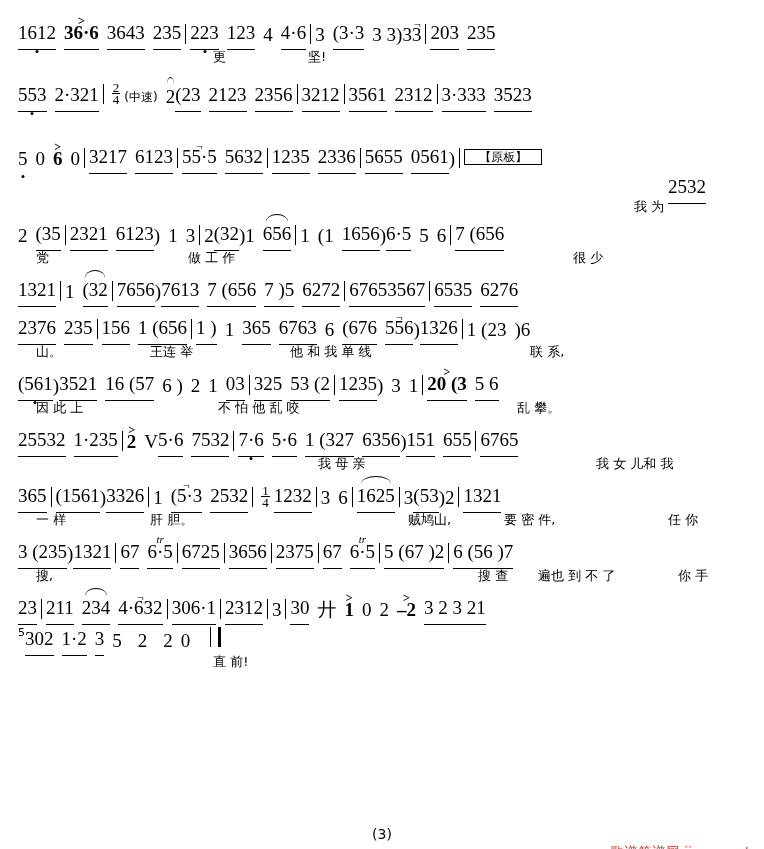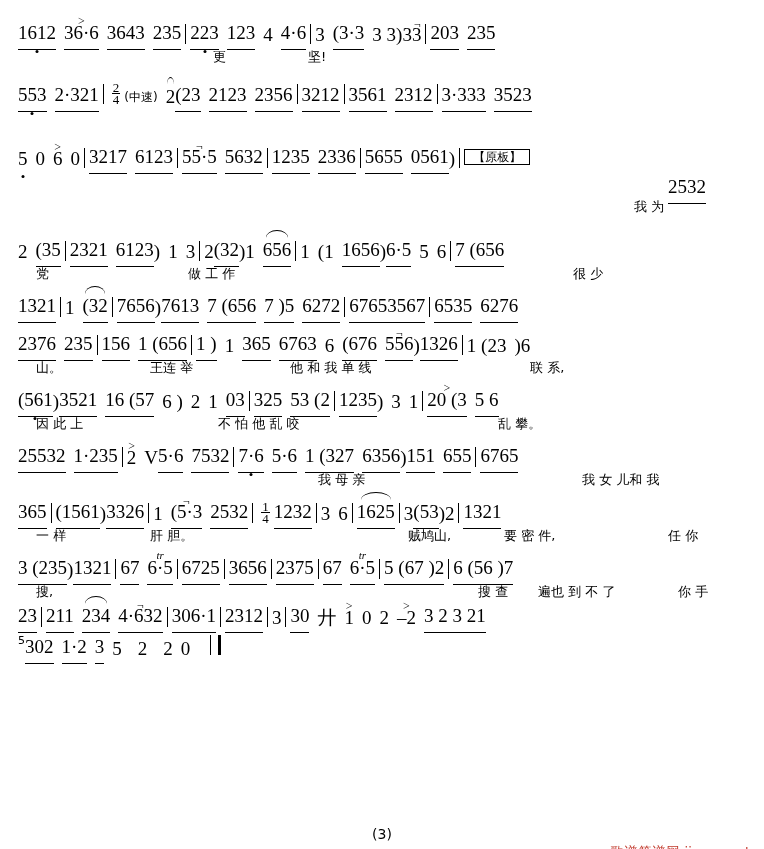--- a/index.html
+++ b/index.html
@@ -99,20 +99,21 @@
   .acc::before {
     content: "⌐";
     position: absolute;
     left: 50%;
     top: -11px;
     font-size: 12px;
     transform: translateX(-50%) scaleX(-1);
   }
   .arrowmark {
     position: relative;
+    font-weight: bold;
   }
   .arrowmark::before {
     content: ">";
     position: absolute;
     left: 50%;
     top: -12px;
     font-size: 12px;
     transform: translateX(-50%);
   }
   .trill {
@@ -136,21 +137,21 @@
     margin: 0 4px;
   }
   .tsig .t { display: block; border-bottom: 1px solid #000; padding: 0 1px; }
   .tsig .b { display: block; padding: 0 1px; }
   .boxlabel {
     display: inline-block;
     border: 1px solid #000;
     font-family: "DejaVu Sans", sans-serif;
     font-size: 12px;
     line-height: 14px;
-    padding: 0 8px;
+    padding: 0 14px;
     vertical-align: 4px;
   }
   .tempo {
     font-family: "DejaVu Sans", sans-serif;
     font-size: 12px;
   }
   .pagenum {
     position: absolute;
     left: 0;
     right: 0;
@@ -204,21 +205,21 @@
       <span class="cell dotbelow">5</span><span class="sp"></span><span class="cell">0</span><span class="sp"></span><span class="cell arrowmark">6</span><span class="sp"></span><span class="cell">0</span><span class="bar"></span><span class="cell u1">3217</span><span class="sp"></span><span class="cell u1">6123</span><span class="bar"></span><span class="cell u1 acc">55·5</span><span class="sp"></span><span class="cell u1">5632</span><span class="bar"></span><span class="cell u1">1235</span><span class="sp"></span><span class="cell u1">2336</span><span class="bar"></span><span class="cell u1">5655</span><span class="sp"></span><span class="cell u1">0561</span><span class="cell">)</span><span class="bar"></span><span class="boxlabel">【原板】</span>
     </div>
     <div class="notes-row" style="height:26px">
       <span style="display:inline-block;width:650px"></span><span class="cell u1">2532</span>
     </div>
     <div class="lyric-row">
       <span class="lyr" style="left:616px">我 为</span>
     </div>
   </div>
 
-  <div class="system" style="margin-top:19px">
+  <div class="system" style="margin-top:3px">
     <div class="notes-row">
       <span class="cell">2</span><span class="sp"></span><span class="cell u1">(35</span><span class="bar"></span><span class="cell u1">2321</span><span class="sp"></span><span class="cell u1">6123</span><span class="cell">)</span><span class="sp"></span><span class="cell">1</span><span class="sp"></span><span class="cell">3</span><span class="bar"></span><span class="cell">2</span><span class="cell u1">(32</span><span class="cell">)1</span><span class="sp"></span><span class="cell u1 tie">656</span><span class="bar"></span><span class="cell">1</span><span class="sp"></span><span class="cell">(1</span><span class="sp"></span><span class="cell u1">1656</span><span class="cell">)</span><span class="cell u1">6·5</span><span class="sp"></span><span class="cell">5</span><span class="sp"></span><span class="cell">6</span><span class="bar"></span><span class="cell u1">7 (656</span>
     </div>
     <div class="lyric-row">
       <span class="lyr" style="left:18px">党</span>
         <span class="lyr" style="left:170px">做 工 作</span>
         <span class="lyr" style="left:555px">很  少</span>
     </div>
   </div>
 
@@ -240,31 +241,31 @@
     </div>
   </div>
 
   <div class="system" style="margin-top:8px">
     <div class="notes-row">
       <span class="cell u1 dotbelow">(561</span><span class="cell">)</span><span class="cell u1">3521</span><span class="sp"></span><span class="cell u1">16 (57</span><span class="sp"></span><span class="cell">6 )</span><span class="sp"></span><span class="cell">2</span><span class="sp"></span><span class="cell">1</span><span class="sp"></span><span class="cell u1">03</span><span class="bar"></span><span class="cell u1">325</span><span class="sp"></span><span class="cell u1">53 (2</span><span class="bar"></span><span class="cell u1">1235</span><span class="cell">)</span><span class="sp"></span><span class="cell">3</span><span class="sp"></span><span class="cell">1</span><span class="bar"></span><span class="cell u1 arrowmark">20 (3</span><span class="sp"></span><span class="cell u1">5 6</span>
     </div>
     <div class="lyric-row">
       <span class="lyr" style="left:18px">因 此 上</span>
         <span class="lyr" style="left:200px">不 怕 他 乱 咬</span>
-        <span class="lyr" style="left:480px">乱 攀。</span>
+        <span class="lyr" style="left:499px">乱 攀。</span>
     </div>
   </div>
 
   <div class="system" style="margin-top:8px">
     <div class="notes-row">
       <span class="cell u1">25532</span><span class="sp"></span><span class="cell u1">1·235</span><span class="bar"></span><span class="cell arrowmark">2</span><span class="sp"></span><span class="cell">V</span><span class="cell u1">5·6</span><span class="sp"></span><span class="cell u1">7532</span><span class="bar"></span><span class="cell u1 dotbelow">7·6</span><span class="sp"></span><span class="cell u1">5·6</span><span class="sp"></span><span class="cell u1">1 (327</span><span class="sp"></span><span class="cell u1">6356</span><span class="cell">)</span><span class="cell u1">151</span><span class="sp"></span><span class="cell u1">655</span><span class="bar"></span><span class="cell u1">6765</span>
     </div>
     <div class="lyric-row">
       <span class="lyr" style="left:300px">我  母 亲</span>
-        <span class="lyr" style="left:564px">我 女 儿和 我</span>
+        <span class="lyr" style="left:578px">我 女 儿和 我</span>
     </div>
   </div>
 
   <div class="system" style="margin-top:8px">
     <div class="notes-row">
       <span class="cell u1">365</span><span class="bar"></span><span class="cell u1">(1561</span><span class="cell">)</span><span class="cell u1">3326</span><span class="bar"></span><span class="cell">1</span><span class="sp"></span><span class="cell u1 acc">(5·3</span><span class="sp"></span><span class="cell u1">2532</span><span class="bar"></span><span class="tsig"><span class="t">1</span><span class="b">4</span></span><span class="cell u1">1232</span><span class="bar"></span><span class="cell">3</span><span class="sp"></span><span class="cell">6</span><span class="bar"></span><span class="cell u1 tie">1625</span><span class="bar"></span><span class="cell">3</span><span class="cell u1">(53</span><span class="cell">)2</span><span class="bar"></span><span class="cell u1">1321</span>
     </div>
     <div class="lyric-row">
       <span class="lyr" style="left:18px">一 样</span>
         <span class="lyr" style="left:132px">肝  胆。</span>
@@ -279,29 +280,32 @@
       <span class="cell u1">3 (235</span><span class="cell">)</span><span class="cell u1">1321</span><span class="bar"></span><span class="cell u1">67</span><span class="sp"></span><span class="cell u1 trill acc">6·5</span><span class="bar"></span><span class="cell u1">6725</span><span class="bar"></span><span class="cell u1">3656</span><span class="bar"></span><span class="cell u1">2375</span><span class="bar"></span><span class="cell u1">67</span><span class="sp"></span><span class="cell u1 trill">6·5</span><span class="bar"></span><span class="cell u1">5 (67 )2</span><span class="bar"></span><span class="cell u1">6 (56 )7</span>
     </div>
     <div class="lyric-row">
       <span class="lyr" style="left:18px">搜,</span>
         <span class="lyr" style="left:460px">搜 查</span>
         <span class="lyr" style="left:520px">遍也 到 不 了</span>
         <span class="lyr" style="left:660px">你 手</span>
     </div>
   </div>
 
+  <div class="system" style="margin-top:8px">
+    <div class="notes-row">
+      <span class="cell u1">23</span><span class="bar"></span><span class="cell u1">211</span><span class="sp"></span><span class="cell u1 tie">234</span><span class="sp"></span><span class="cell u1 acc">4·632</span><span class="bar"></span><span class="cell u1">306·1</span><span class="bar"></span><span class="cell u1">2312</span><span class="bar"></span><span class="cell">3</span><span class="bar"></span><span class="cell u1">30</span><span class="sp"></span><span class="cell">廾</span><span class="sp"></span><span class="cell arrowmark">1</span><span class="sp"></span><span class="cell">0</span><span class="sp"></span><span class="cell">2</span><span class="sp"></span><span class="cell arrowmark">–2</span><span class="sp"></span><span class="cell u1">3 2 3 21</span>
+    </div>
+  </div>
+
   <div class="system" style="margin-top:0">
     <div class="notes-row">
-      <span class="cell u1">23</span><span class="bar"></span><span class="cell u1">211</span><span class="sp"></span><span class="cell u1 tie">234</span><span class="sp"></span><span class="cell u1 acc">4·632</span><span class="bar"></span><span class="cell u1">306·1</span><span class="bar"></span><span class="cell u1">2312</span><span class="bar"></span><span class="cell">3</span><span class="bar"></span><span class="cell u1">30</span><span class="sp"></span><span class="cell">廾</span><span class="sp"></span><span class="cell arrowmark">1</span><span class="sp"></span><span class="cell">0</span><span class="sp"></span><span class="cell">2</span><span class="sp"></span><span class="cell arrowmark">–2</span><span class="sp"></span><span class="cell u1">3 2 3 21</span>
-    </div>
-  </div>
-
-  <div class="system" style="margin-top:0">
-    <div class="notes-row">
       <span class="superlabel" style="position:relative;top:-8px">5</span><span class="cell u1">302</span><span class="sp"></span><span class="cell u1">1·2</span><span class="sp"></span><span class="cell u1">3</span><span class="sp"></span><span class="cell">5</span><span class="spw"></span><span class="cell">2</span><span class="spw"></span><span class="cell">2</span><span class="sp"></span><span class="cell">0</span><span class="spw"></span><span class="dbar"></span>
+    </div>
+    <div class="lyric-row">
+      <span class="lyr" style="left:195px">直 前!</span>
     </div>
   </div>
 
   <div class="pagenum" style="top:808px">(3)</div>
 
   <div class="footer-brand">
     <span class="cn">歌谱简谱网</span>
     <span class="url">jianpu.net</span>
   </div>
 

